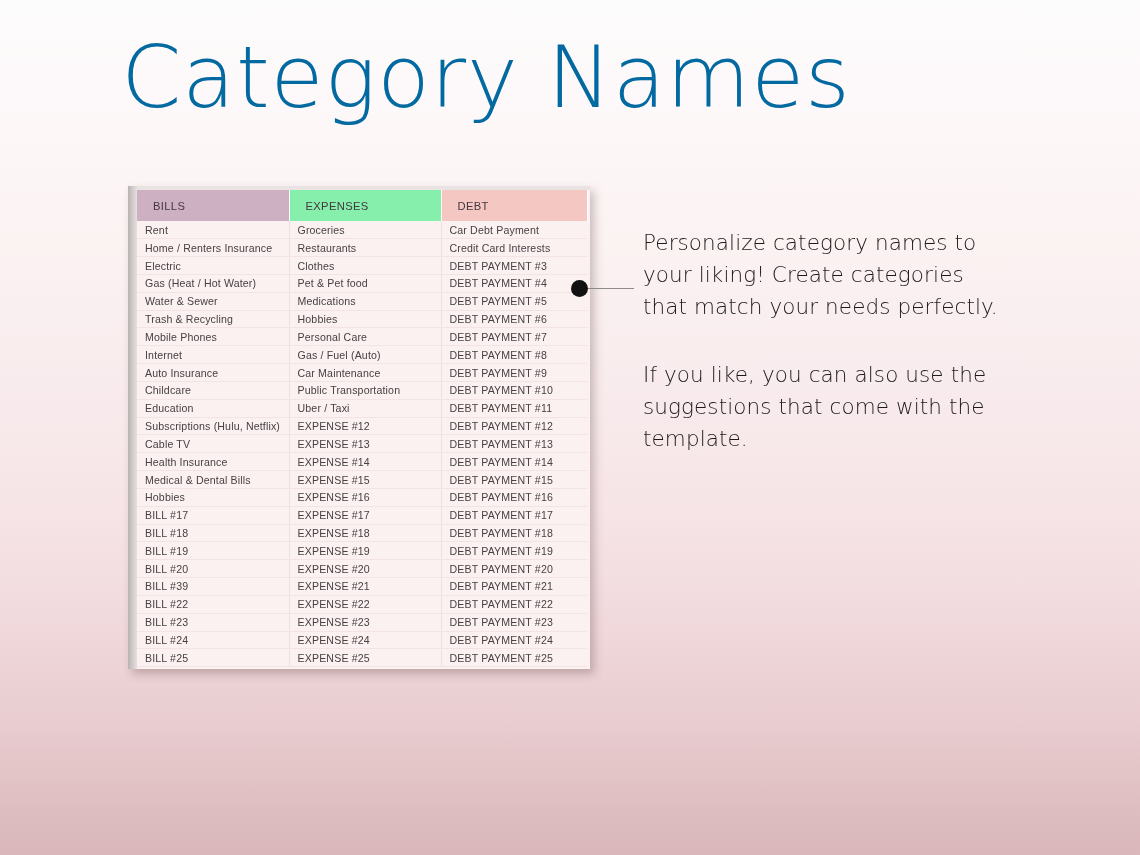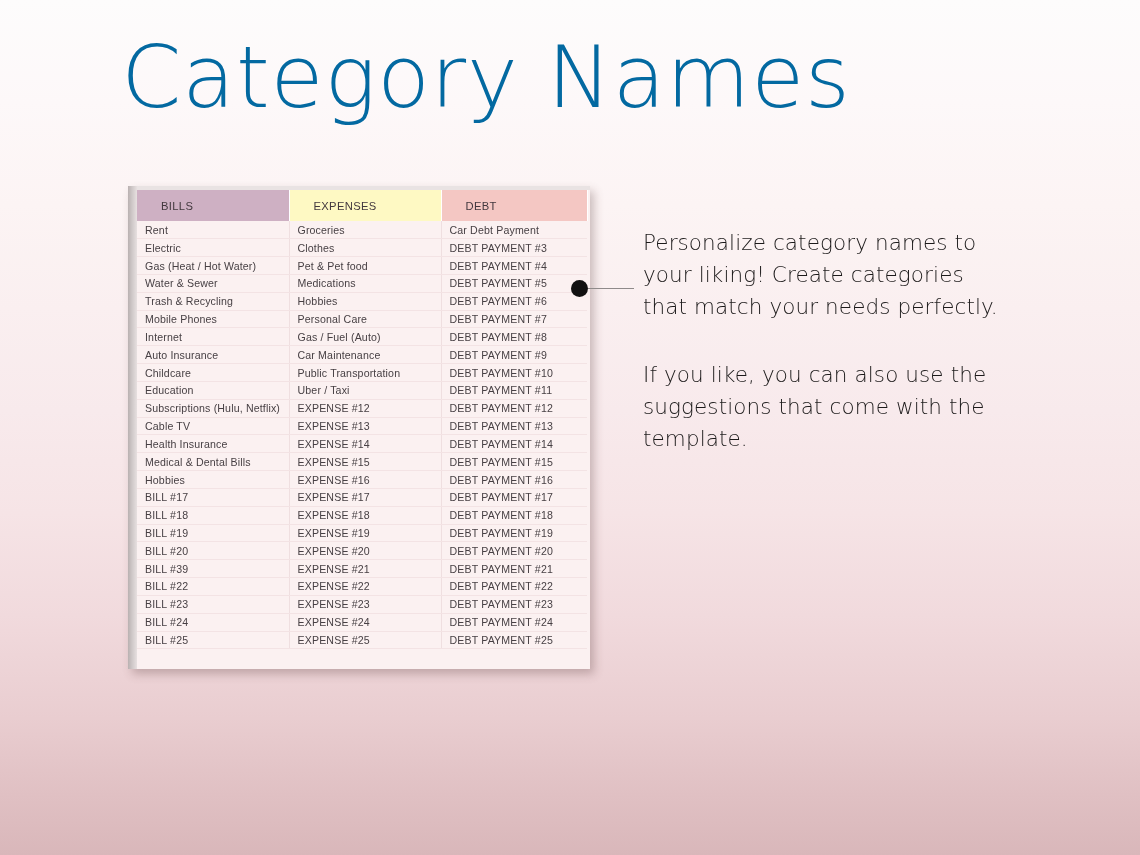--- a/index.html
+++ b/index.html
@@ -90,26 +90,26 @@
   table.grid col.c-expenses { width: 152px; }
   table.grid col.c-debt     { width: 146px; }
 
   table.grid th {
     height: 31px;
     text-align: left;
     font-weight: normal;
     font-size: 11.2px;
     letter-spacing: 0.35px;
     color: #42383e;
-    padding: 0 0 0 24px;
+    padding: 0 0 0 16px;
     vertical-align: middle;
     border-right: 1px solid #ffffff;
   }
   th.h-bills    { background: #ceb0c3; }
-  th.h-expenses { background: #fef9c3; margin-top: 29px; }
+  th.h-expenses { background: #86efac; margin-top: 29px; }
   th.h-debt     { background: #f4c7c3; }
 
   table.grid td {
     height: 17.84px;
     padding: 0 3px 0 8px;
     vertical-align: middle;
     white-space: nowrap;
     overflow: hidden;
     border-bottom: 1px solid #f3e3e4;
     border-right: 1px solid #efdfe0;
@@ -175,20 +175,25 @@
           <th class="h-debt">DEBT</th>
         </tr>
       </thead>
       <tbody id="grid-body">
           <tr>
             <td>Rent</td>
             <td>Groceries</td>
             <td>Car Debt Payment</td>
           </tr>
           <tr>
+            <td>Home / Renters Insurance</td>
+            <td>Restaurants</td>
+            <td>Credit Card Interests</td>
+          </tr>
+          <tr>
             <td>Electric</td>
             <td>Clothes</td>
             <td>DEBT PAYMENT #3</td>
           </tr>
           <tr>
             <td>Gas (Heat / Hot Water)</td>
             <td>Pet &amp; Pet food</td>
             <td>DEBT PAYMENT #4</td>
           </tr>
           <tr>

